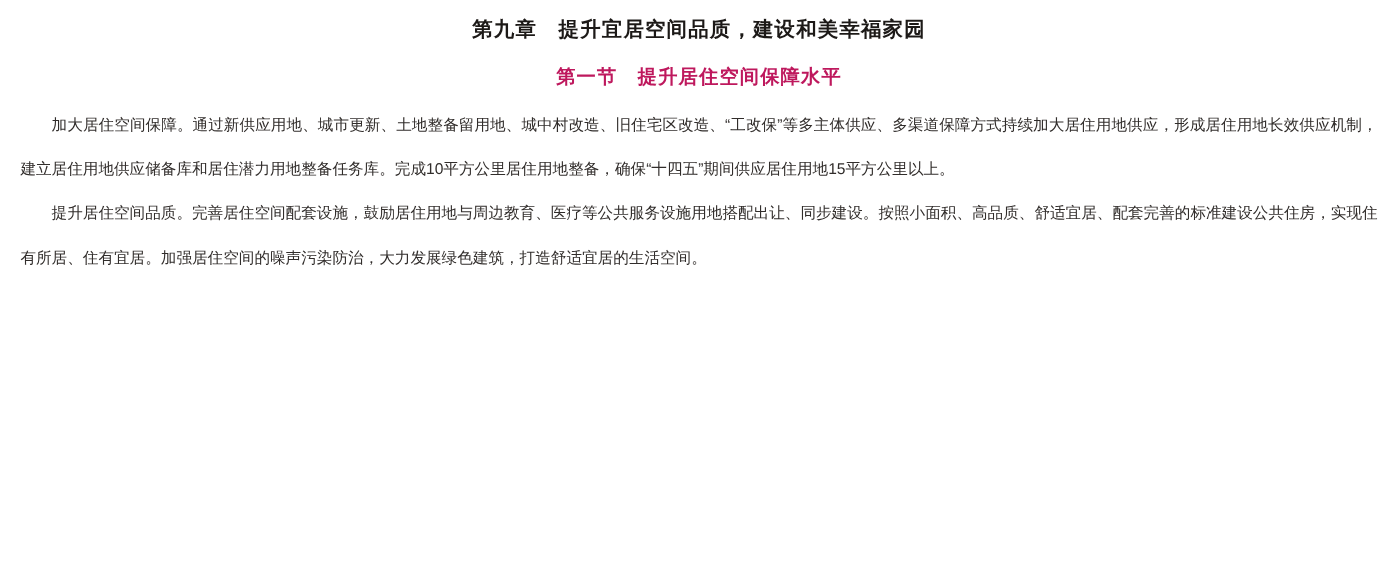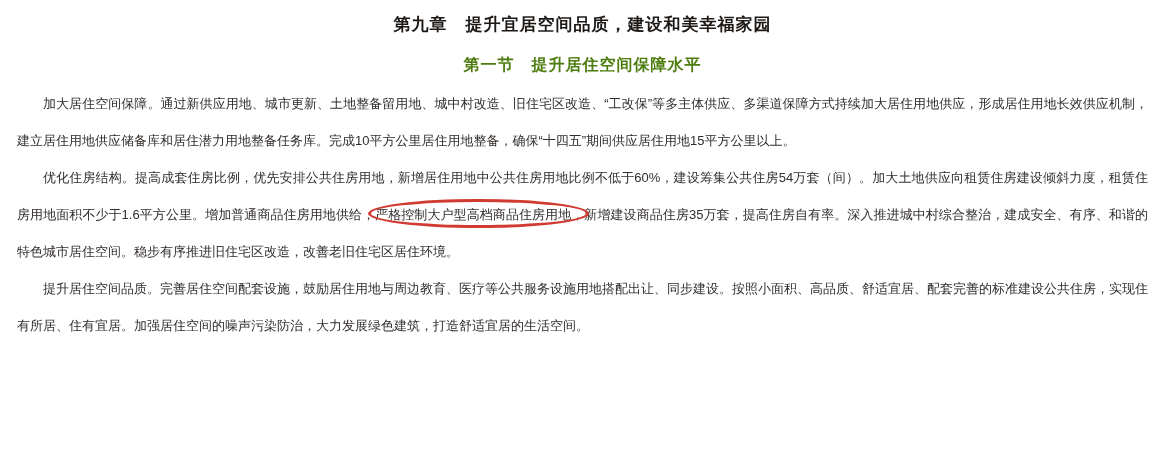--- a/index.html
+++ b/index.html
@@ -24,21 +24,21 @@
     font-weight: bold;
     color: #1c1917;
     letter-spacing: 1px;
   }
   .section-title {
     margin: 0 0 8px 0;
     text-align: center;
     font-size: 16px;
     line-height: 24px;
     font-weight: bold;
-    color: #4d7c0f;
+    color: #be185d;
     letter-spacing: 1px;
   }
   .body-text p {
     margin: 0;
     font-size: 13px;
     line-height: 37px;
     color: #312d2b;
     text-align: justify;
     text-justify: inter-ideograph;
     text-indent: 2em;
@@ -62,16 +62,15 @@
 </style>
 </head>
 <body>
 
 <div class="doc">
   <h1 class="chapter-title">第九章　提升宜居空间品质，建设和美幸福家园</h1>
   <h2 class="section-title">第一节　提升居住空间保障水平</h2>
 
   <div class="body-text">
     <p><span>加大居住空间保障。通过新供应用地、城市更新、土地整备留用地、城中村改造、旧住宅区改造、“工改保”等多主体供应、多渠道保障方式持续加大居住用地供应，形成居住用地长效供应机制，建立居住用地供应储备库和居住潜力用地整备任务库。完成10平方公里居住用地整备，确保“十四五”期间供应居住用地15平方公里以上。</span></p>
-    <p><span>优化住房结构。提高成套住房比例，优先安排公共住房用地，新增居住用地中公共住房用地比例不低于60%，建设筹集公共住房54万套（间）。加大土地供应向租赁住房建设倾斜力度，租赁住房用地面积不少于1.6平方公里。增加普通商品住房用地供给，</span><span class="circled">严格控制大户型高档商品住房用地，</span><span>新增建设商品住房35万套，提高住房自有率。深入推进城中村综合整治，建成安全、有序、和谐的特色城市居住空间。稳步有序推进旧住宅区改造，改善老旧住宅区居住环境。</span></p>
     <p><span>提升居住空间品质。完善居住空间配套设施，鼓励居住用地与周边教育、医疗等公共服务设施用地搭配出让、同步建设。按照小面积、高品质、舒适宜居、配套完善的标准建设公共住房，实现住有所居、住有宜居。加强居住空间的噪声污染防治，大力发展绿色建筑，打造舒适宜居的生活空间。</span></p>
   </div>
 </div>
 
 </body></html>

